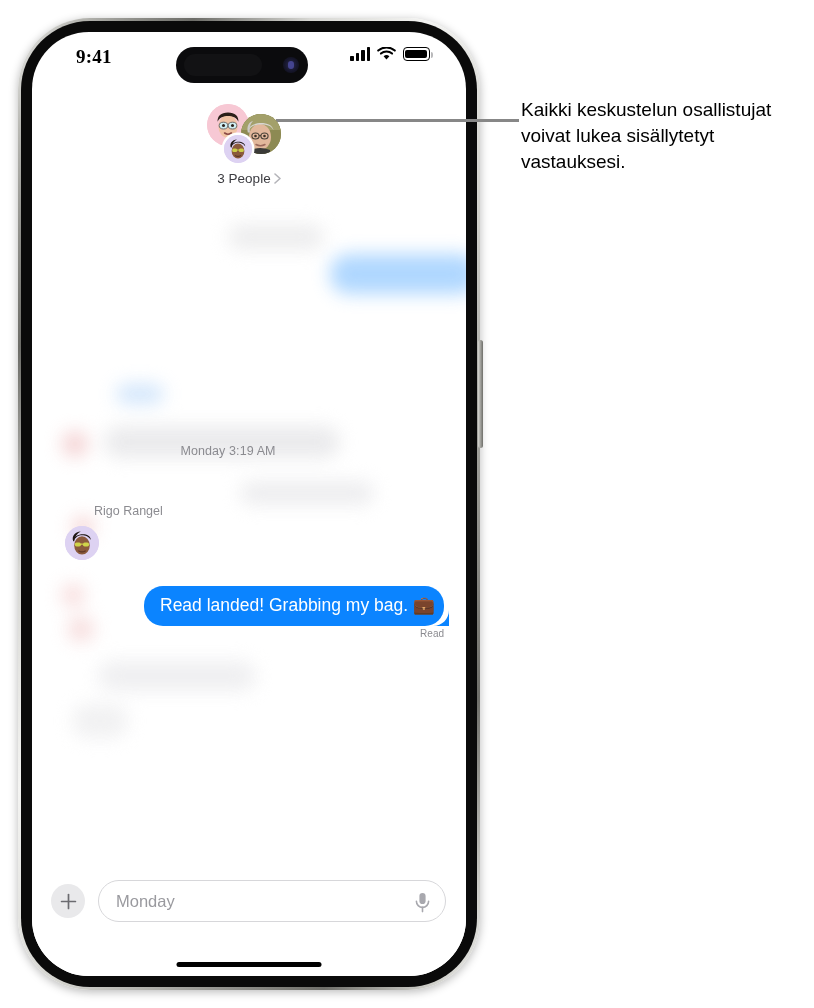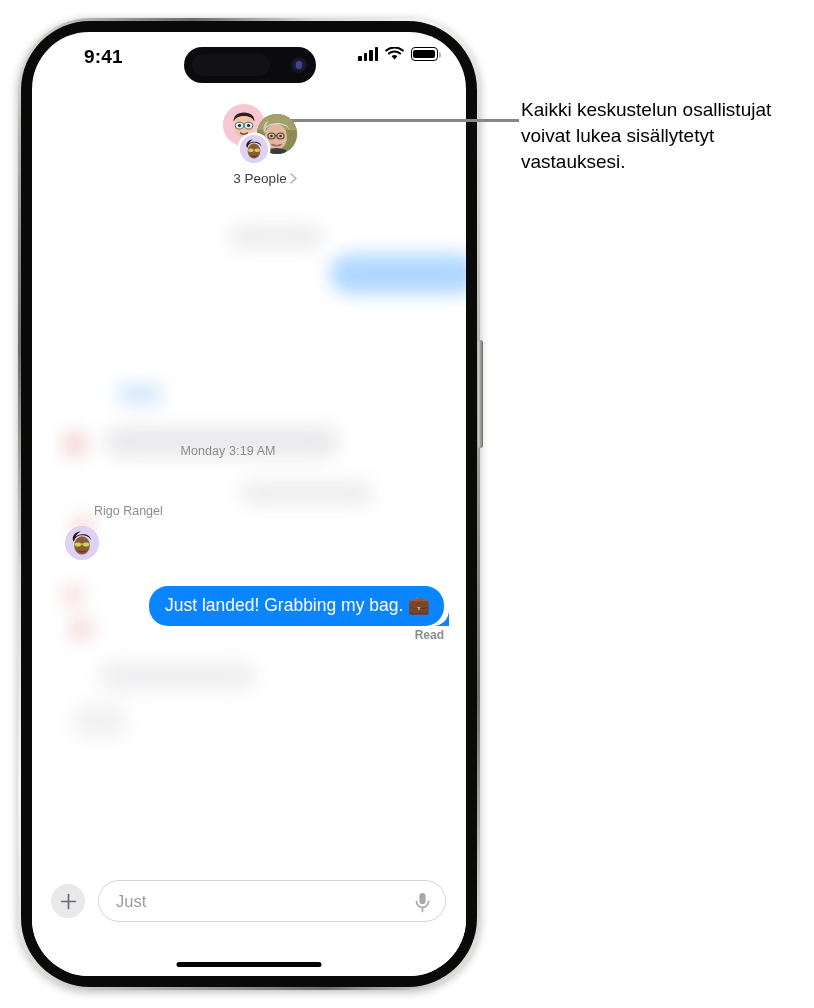--- a/index.html
+++ b/index.html
@@ -33,21 +33,21 @@
     overflow: hidden;
   }
   .side-button {
     position: absolute; right: -3px; top: 322px;
     width: 5px; height: 108px; border-radius: 3px;
     background: linear-gradient(90deg,#d7d7d2,#9c9c97 55%,#6e6e69);
   }
 
   
   .status-bar {
-    position: absolute; left: 8px; top: 0; width: 434px; height: 54px;
+    position: absolute; left: 0; top: 0; width: 434px; height: 54px; font-family: Liberation Serif, serif;
   }
   .status-time {
     position: absolute; left: 44px; top: 14px;
     font-size: 19px; font-weight: bold; color: #000;
     letter-spacing: .2px;
   }
   .dynamic-island {
     position: absolute; left: 144px; top: 15px;
     width: 132px; height: 36px; border-radius: 18px;
     background: #0b0b0d;
@@ -91,21 +91,21 @@
   }
 
   
   .convo { position: absolute; left:0; top:54px; width:434px; height:836px; }
 
   .blur-layer { position:absolute; inset:0; filter: blur(9px); opacity:.92; }
   .bz { position:absolute; border-radius:19px; }
 
   
   .participants {
-    position: absolute; left: 16px; top: 18px; width: 434px;
+    position: absolute; left: 0; top: 18px; width: 434px;
     display:flex; flex-direction:column; align-items:center;
   }
   .avatar-cluster { position: relative; width: 96px; height: 62px; }
   .av { position:absolute; border-radius:50%; overflow:hidden; background:#ddd; }
   .av-a { left: 6px;  top: 0px;  width: 42px; height: 42px; background:#f7c8d4; }
   .av-b { left: 40px; top: 10px; width: 40px; height: 40px; background:#8d8a53; z-index:2; }
   .av-c { left: 23px; top: 31px; width: 28px; height: 28px; background:#ddd2f2; z-index:3;
           box-shadow: 0 0 0 2.5px #fff; }
   .people-row {
     display:flex; align-items:center; gap:3px;
@@ -151,21 +151,21 @@
     white-space: nowrap;
   }
   .bubble-out::after {
     content:""; position:absolute; right:-5px; bottom:0;
     width:16px; height:16px;
     background:#0b84ff;
     clip-path: path("M16,16 L16,0 C16,9 9,16 0,16 Z");
   }
   .read-label {
     position:absolute; right: 22px; top: 542px;
-    font-size: 12px; font-weight:bold; color:#8b8b90;
+    font-size: 10px; font-weight:normal; color:#8b8b90;
   }
 
   
   .reply-bar {
     position:absolute; left:0; bottom:0; width:434px; height:108px;
     background:#fff;
   }
   .plus-btn {
     position:absolute; left: 19px; top: 16px;
     width: 34px; height: 34px; border-radius:50%;
@@ -323,36 +323,36 @@
               <path d="M8.6 15 C8 6.6 26 5.6 25.8 14 C23.8 10.4 20.4 9.2 17 9.2 C13.6 9.2 10.4 10.9 8.6 15 Z" fill="#1d1512"></path>
               <path d="M8.3 15.2 C6.3 10.9 9.7 5.8 15.8 5.6 C12.2 7.3 9.7 10.9 9.2 15.2 Z" fill="#1d1512"></path>
               <rect x="9.8" y="16.5" width="6.2" height="4.1" rx="1.8" fill="#cfd44a"></rect>
               <rect x="17.9" y="16.5" width="6.2" height="4.1" rx="1.8" fill="#cfd44a"></rect>
               <line x1="16" y1="18.2" x2="17.9" y2="18.2" stroke="#cfd44a" stroke-width="1.2"></line>
               <path d="M13.8 25 Q17 26.9 20.2 25" stroke="#5c3526" stroke-width="1.3" fill="none" stroke-linecap="round"></path>
             </svg>
           </div>
 
 
-          <div class="bubble-out">Just landed! Grabbing my bag. 💼</div>
+          <div class="bubble-out">Read landed! Grabbing my bag. 💼</div>
 
           <div class="read-label">Read</div>
         </div>
       </div>
 
       <div class="reply-bar">
         <div class="plus-btn">
           <svg class="plus-glyph" viewBox="0 0 17 17">
             <line x1="8.5" y1="1.6" x2="8.5" y2="15.4" stroke="#6b6b70" stroke-width="1.7" stroke-linecap="round"></line>
             <line x1="1.6" y1="8.5" x2="15.4" y2="8.5" stroke="#6b6b70" stroke-width="1.7" stroke-linecap="round"></line>
           </svg>
         </div>
 
         <div class="reply-field">
-          <span class="reply-placeholder">Just</span>
+          <span class="reply-placeholder">Monday</span>
           <svg class="mic-icon" viewBox="0 0 17 21">
             <rect x="5.4" y="1" width="6.2" height="11" rx="3.1" fill="#a8a8ae"></rect>
             <path d="M2.4 9.3 a6.1 6.1 0 0 0 12.2 0" stroke="#a8a8ae" stroke-width="1.6" fill="none" stroke-linecap="round"></path>
             <line x1="8.5" y1="15.4" x2="8.5" y2="19.6" stroke="#a8a8ae" stroke-width="1.6" stroke-linecap="round"></line>
           </svg>
         </div>
 
         <div class="home-indicator"></div>
       </div>
 

